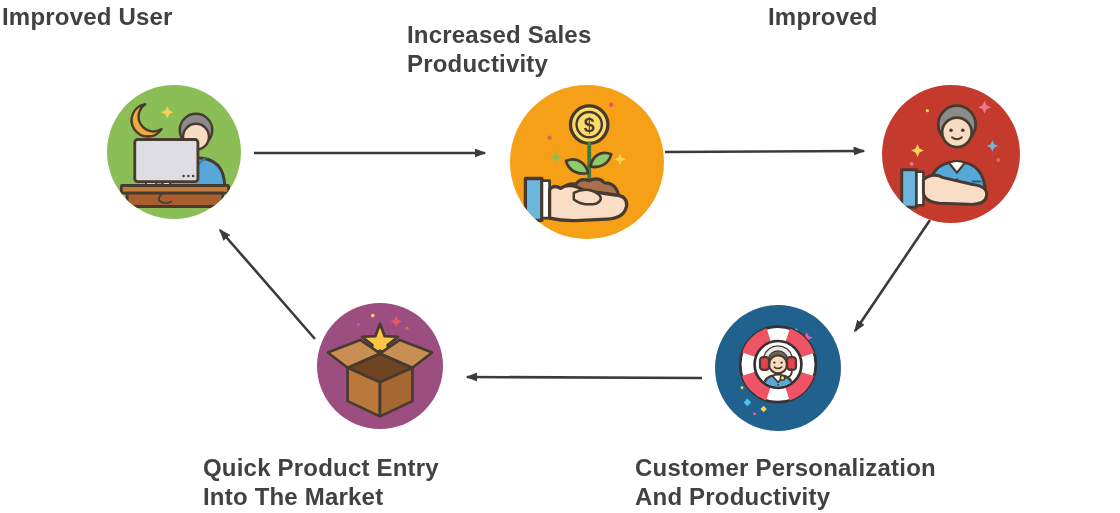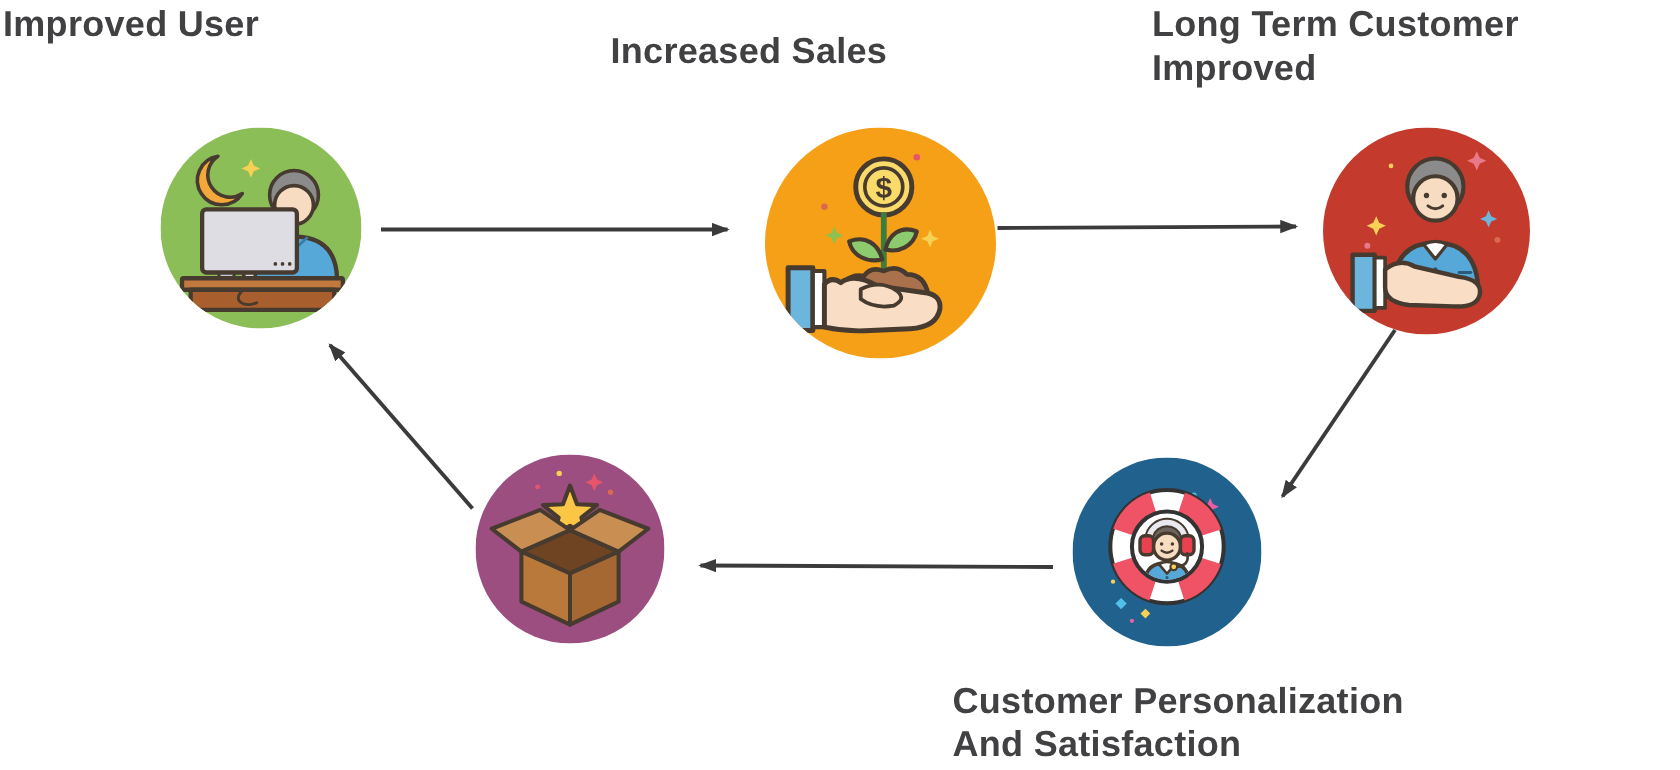--- a/index.html
+++ b/index.html
@@ -43,28 +43,32 @@
     <line x1="930" y1="220" x2="855" y2="331" stroke-width="2.6" marker-end="url(#ah)" stroke="#3b3b3b"></line>
     <line x1="702" y1="378" x2="467" y2="377" stroke-width="2.6" marker-end="url(#ah)" stroke="#3b3b3b"></line>
     <line x1="315" y1="339" x2="220" y2="230" stroke-width="2.6" marker-end="url(#ah)" stroke="#3b3b3b"></line>
   </svg>
 
   <div class="node-label" id="lbl1">
     <span>Improved User</span>
   </div>
   <div class="node-label" id="lbl2">
     <span>Increased Sales</span>
+    <span>Productivity</span>
   </div>
   <div class="node-label" id="lbl3">
-    <span>Long Term Customer</span>
     <span>Improved</span>
   </div>
   <div class="node-label" id="lbl4">
     <span>Customer Personalization</span>
-    <span>And Satisfaction</span>
+    <span>And Productivity</span>
+  </div>
+  <div class="node-label" id="lbl5">
+    <span>Quick Product Entry</span>
+    <span>Into The Market</span>
   </div>
 
   <svg class="node-icon" id="icon1" width="134" height="134" viewBox="0 0 140 140">
     <defs>
         <clipPath id="c1">
           <circle cx="70" cy="70" r="70"></circle>
         </clipPath>
       </defs>
     <circle cx="70" cy="70" r="70" fill="#8bbe57"></circle>
     <g clip-path="url(#c1)" stroke-linejoin="round" stroke-linecap="round">

